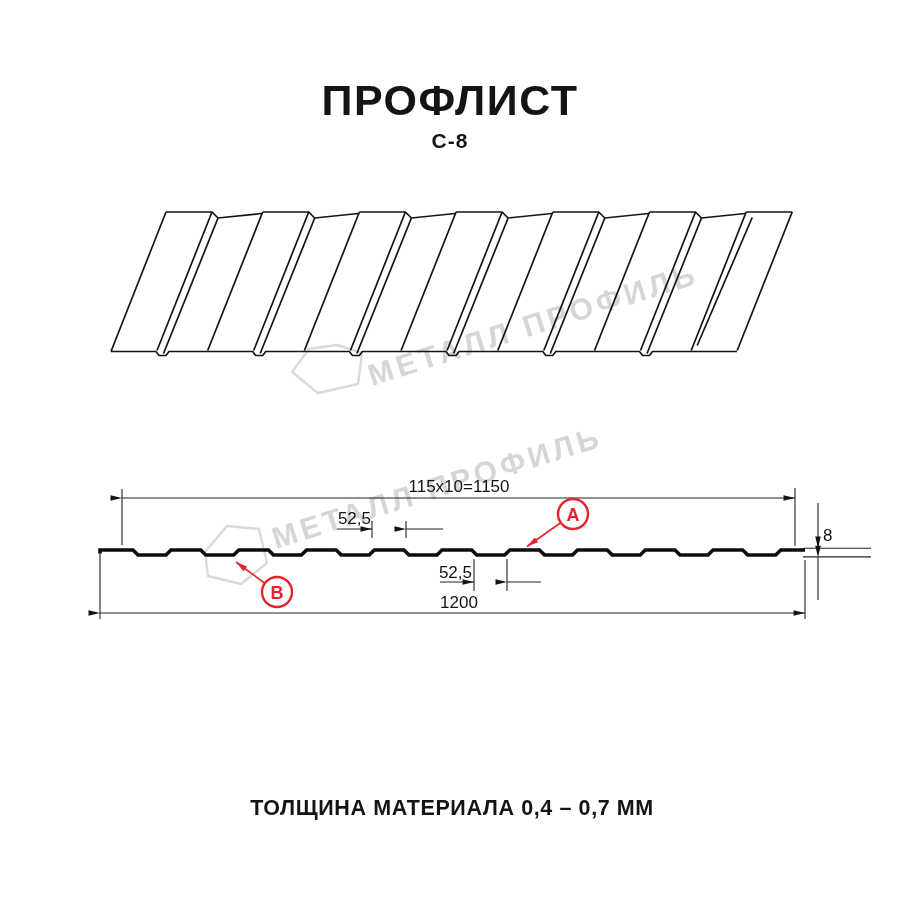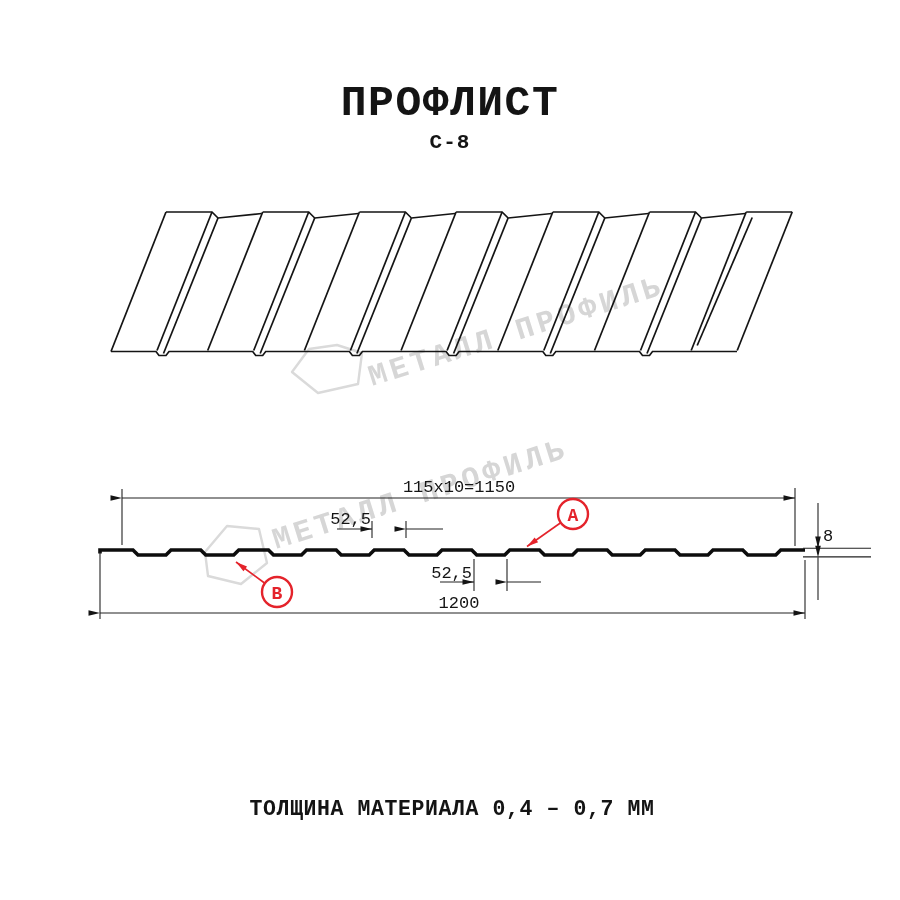--- a/index.html
+++ b/index.html
@@ -1,16 +1,16 @@
 <!DOCTYPE html>
 <html><head>
 <meta charset="utf-8">
 <style>
   html,body{margin:0;padding:0;background:#ffffff;width:900px;height:900px;overflow:hidden;}
-  #stage{position:relative;width:900px;height:900px;background:#fff;font-family:Liberation Mono, monospace;}
+  #stage{position:relative;width:900px;height:900px;background:#fff;font-family:Liberation Sans, sans-serif;}
   svg{position:absolute;left:0;top:0;}
   text{fill:#141414;}
   .title{font-size:43px;font-weight:800;letter-spacing:1.5px;}
   .subtitle{font-size:21px;font-weight:600;letter-spacing:1px;}
   .footer{font-size:21.5px;font-weight:600;letter-spacing:0.6px;}
   .dim{font-size:17px;font-weight:400;}
   .wm{font-size:30px;font-weight:700;letter-spacing:4px;fill:#d6d6d6;}
   .redletter{font-size:18px;font-weight:700;fill:#e4232b;}
   .thin{stroke:#222;stroke-width:1.1;fill:none;}
   .sheet3d{stroke:#141414;stroke-width:1.7;fill:none;stroke-linejoin:miter;}

